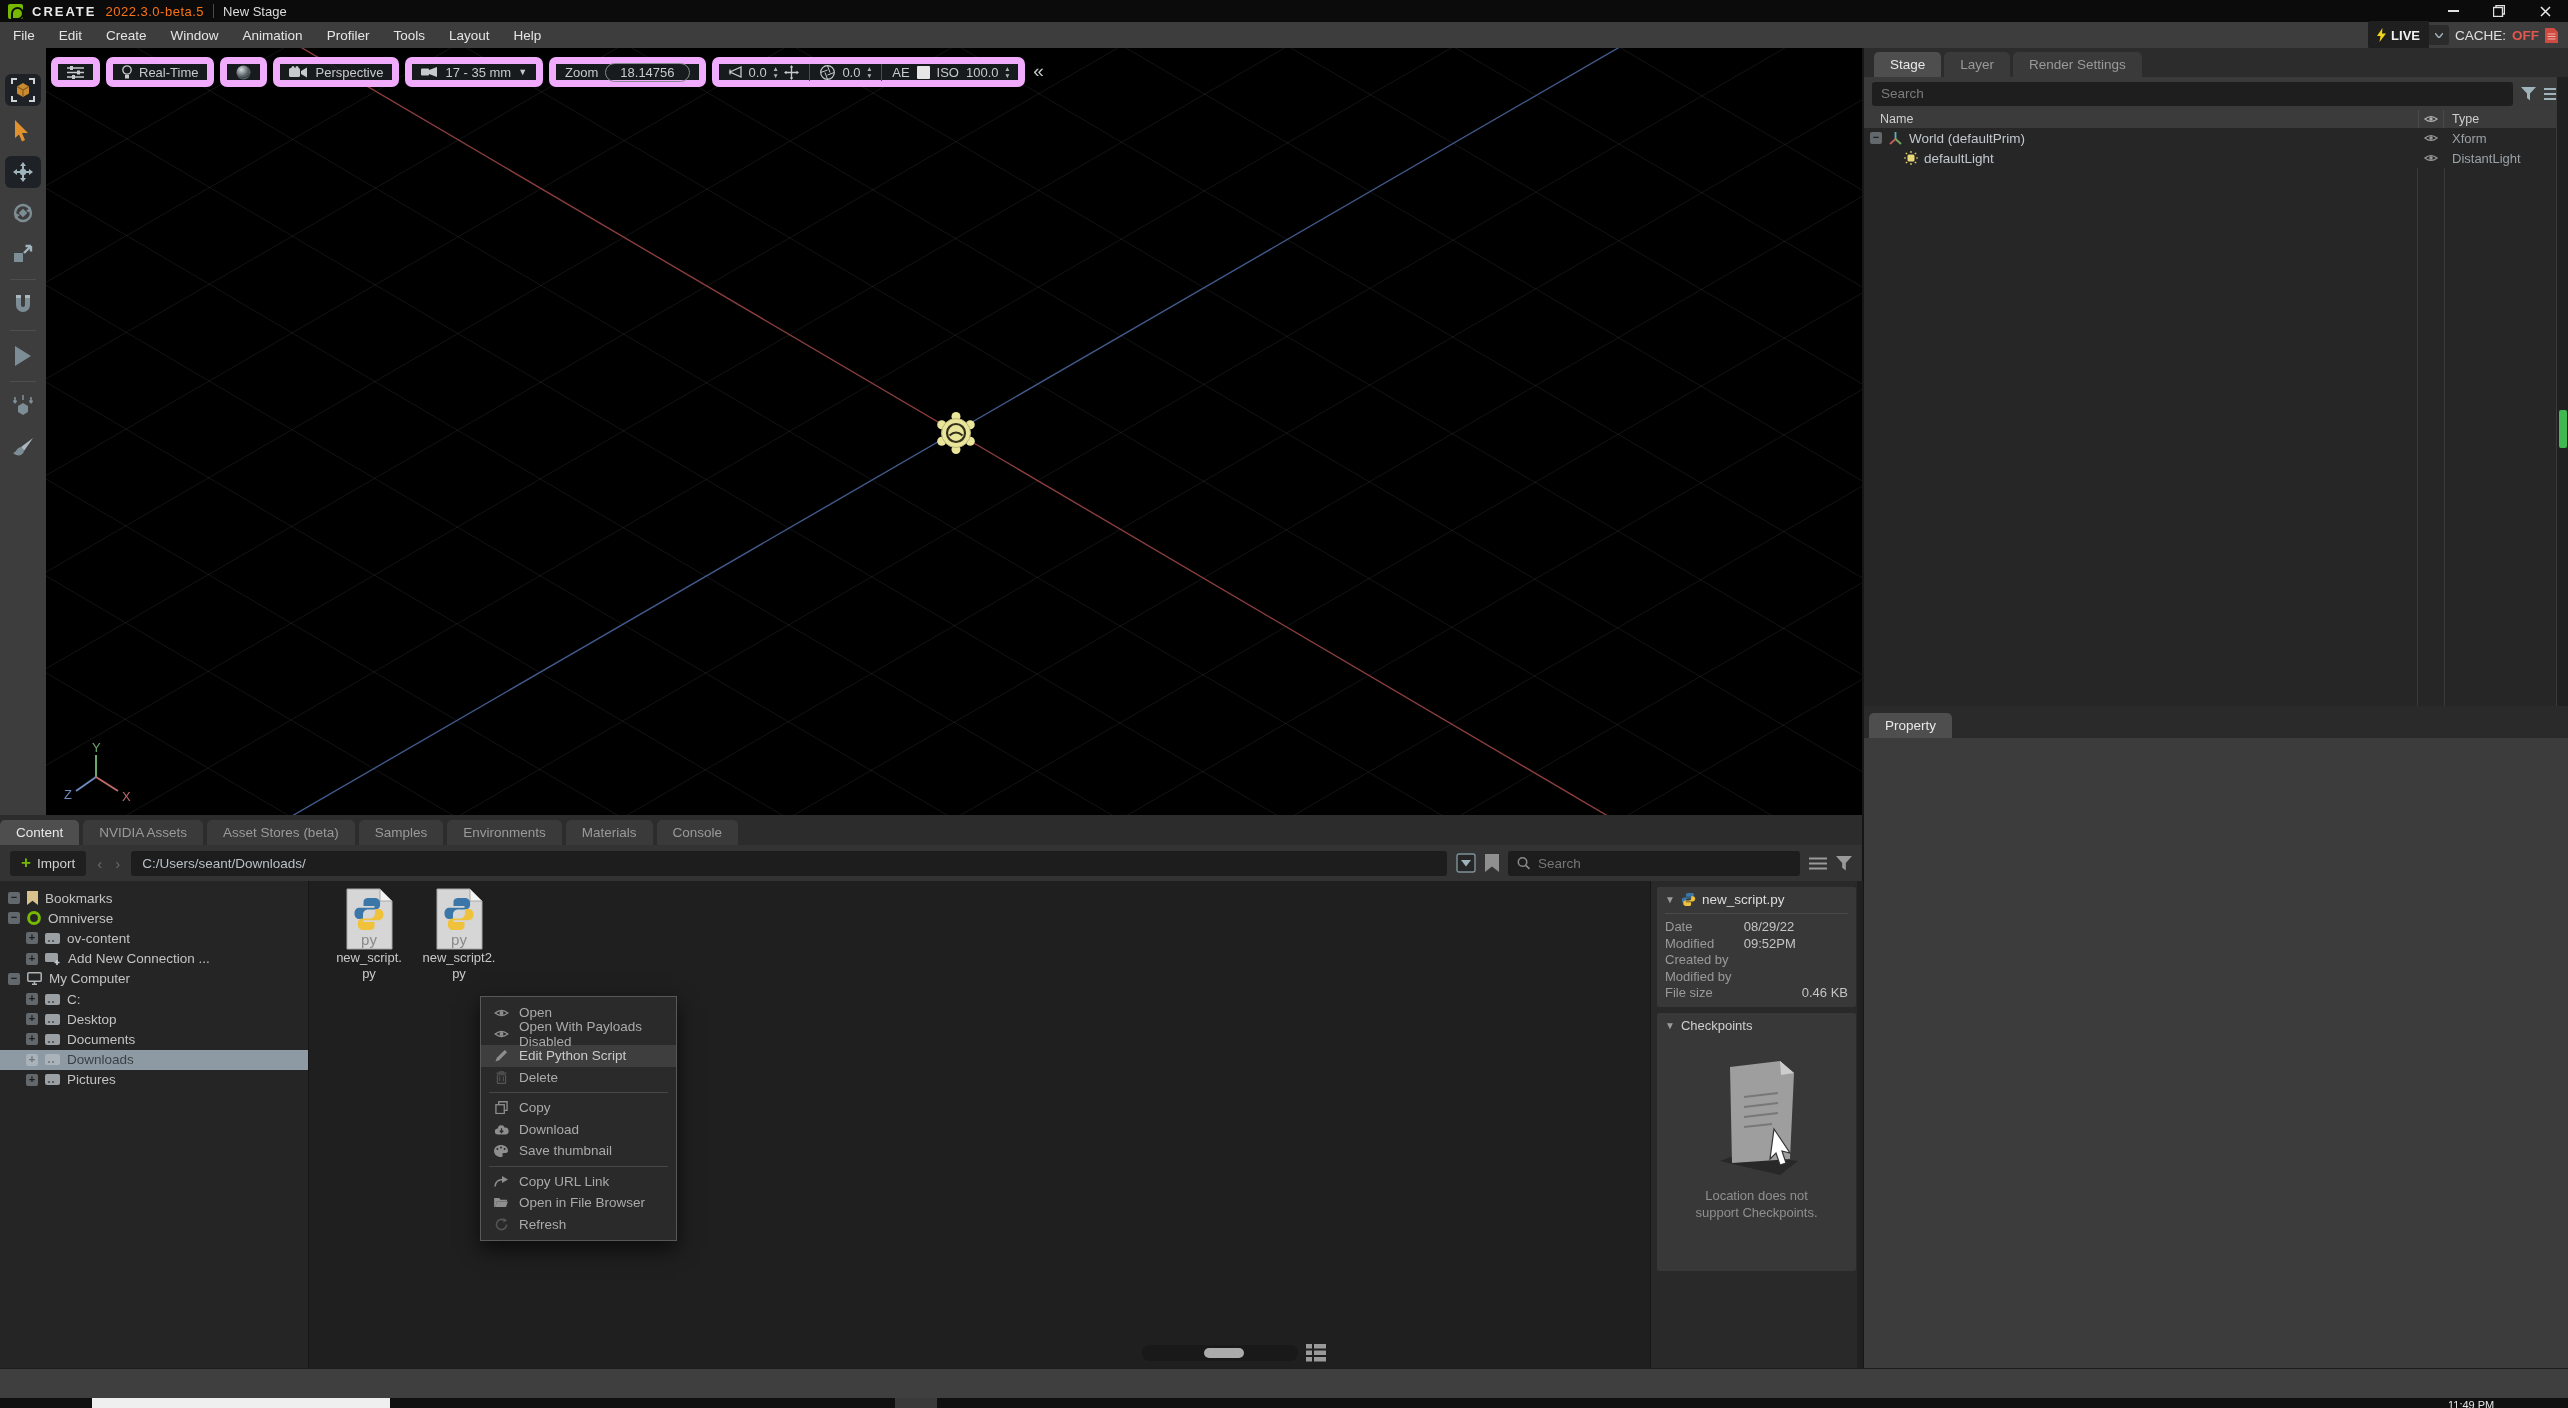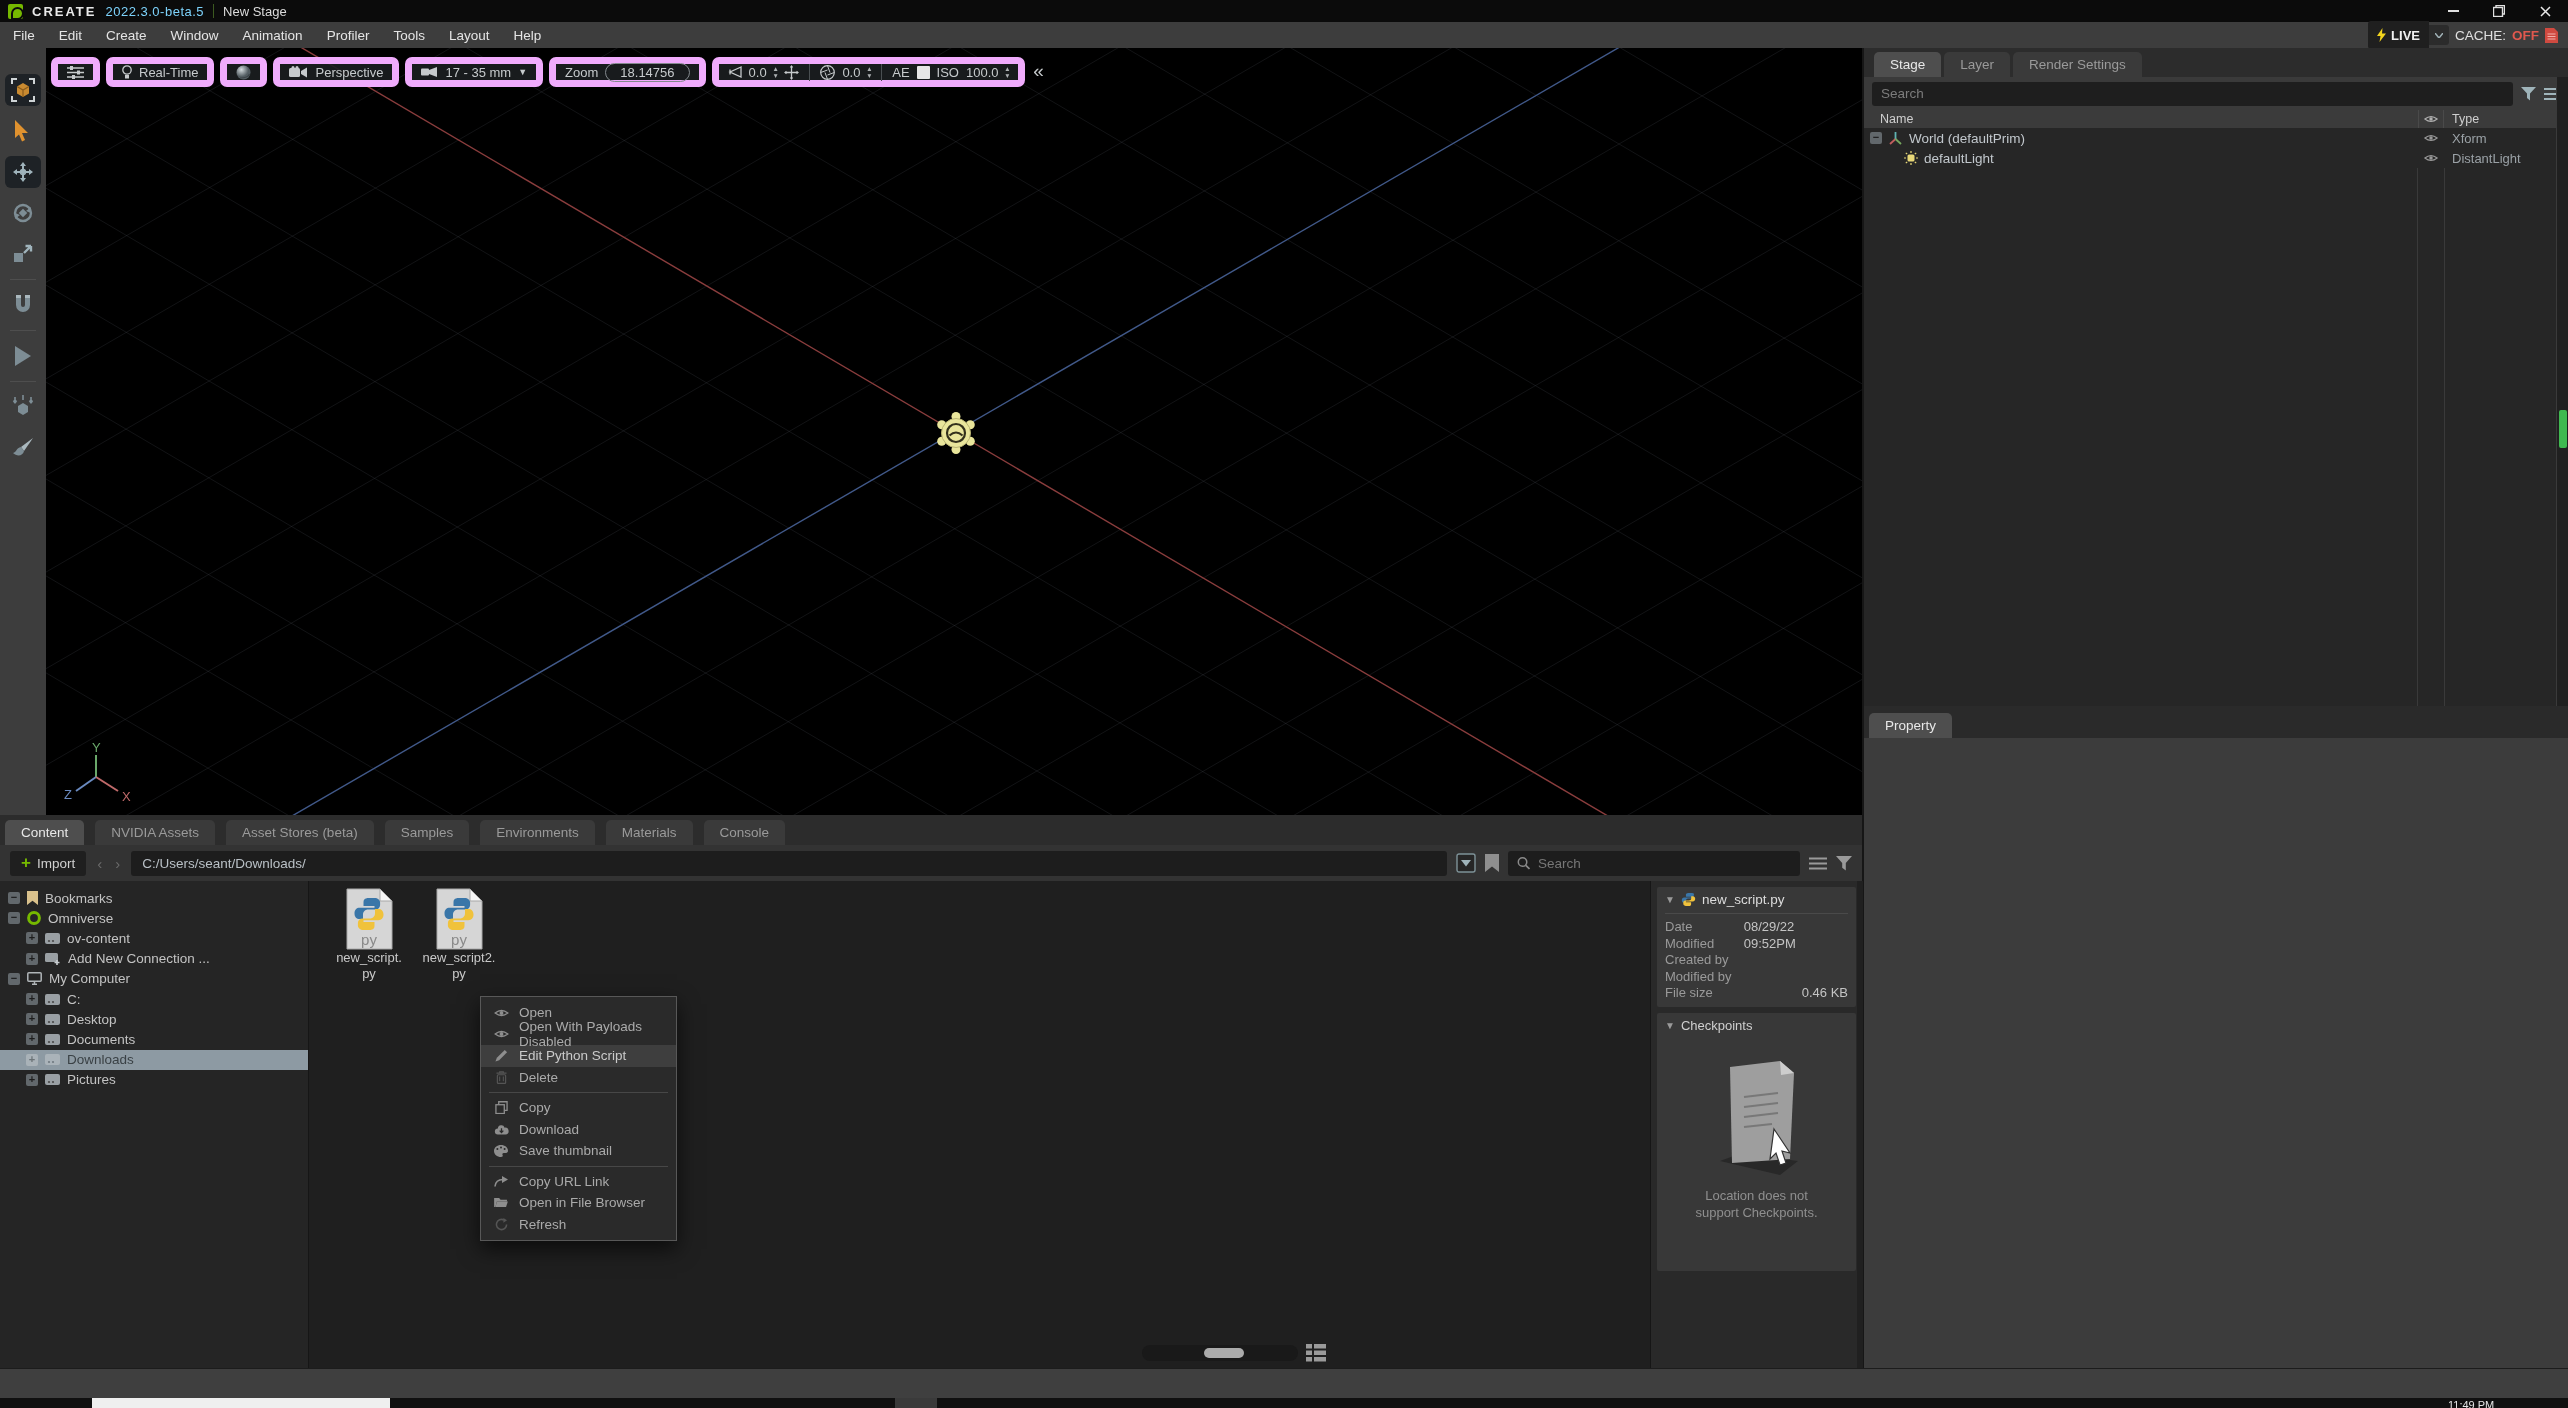--- a/index.html
+++ b/index.html
@@ -5,21 +5,21 @@
   * { box-sizing: border-box; margin: 0; padding: 0; }
   html,body { width:2568px; height:1408px; overflow:hidden; }
   body { background:#1a1a1a; font-family:"Liberation Sans", sans-serif; color:#ccc; position:relative; }
   .abs { position:absolute; }
 
   
   #title-bar { left:0; top:0; width:2568px; height:22px; background:#0b0b0b; display:flex; align-items:center; padding-left:8px; gap:9px; font-size:13px; }
   .nv-logo { width:15px; height:15px; background:#76b900; border-radius:2px; position:relative; }
   .nv-logo::after { content:""; position:absolute; left:3px; top:3px; width:9px; height:9px; border:2px solid #0b0b0b; border-radius:50% 50% 50% 0; }
   .app-name { color:#e8e8e8; font-weight:bold; letter-spacing:2px; }
-  .app-version { color:#7dd3fc; letter-spacing:0.5px; }
+  .app-version { color:#f97316; letter-spacing:0.5px; }
   .tb-sep { width:1px; height:14px; background:#3c5a20; }
   .doc-name { color:#dcdcdc; }
   .win-controls { margin-left:auto; display:flex; height:22px; }
   .wc { width:46px; height:22px; display:flex; align-items:center; justify-content:center; }
   .min-glyph { width:11px; height:2px; background:#e0e0e0; }
 
   
   #menu-bar { left:0; top:22px; width:2568px; height:26px; background:#3d3d3d; display:flex; align-items:center; padding:0 10px 0 13px; gap:24px; font-size:13.5px; color:#e4e4e4; }
   .menu-item { cursor:default; }
   #live-cluster { margin-left:auto; display:flex; align-items:center; gap:6px; }
@@ -64,21 +64,21 @@
   #stage-empty { background:#262626; height:538px; position:relative; }
   .vline { position:absolute; top:0; bottom:0; width:1px; background:#3a3a3a; }
   .expander { width:12px; height:12px; background:#62686c; border-radius:2px; color:#1d1d1d; font-size:11px; line-height:11px; text-align:center; font-weight:bold; flex:0 0 12px; }
   #prop-tabs { height:32px; background:#2a2a2a; display:flex; align-items:flex-end; padding-left:5px; }
   #prop-body { height:630px; background:#3c3c3c; }
   #right-scrollbar { position:absolute; right:0px; top:29px; width:12px; height:629px; background:#202020; border-left:1px solid #3a3a3a; }
   #scroll-marker { position:absolute; left:2px; top:333px; width:8px; height:38px; background:#3fb950; border-radius:2px; }
 
   
   #content { left:0; top:815px; width:1862px; height:553px; background:#222; }
-  #content-tabs { height:30px; background:#2c2c2c; display:flex; align-items:flex-end; padding-left:5px; gap:11px; }
+  #content-tabs { height:30px; background:#2c2c2c; display:flex; align-items:flex-end; gap:4px; }
   #content-toolbar { height:36px; background:#333; display:flex; align-items:center; padding:0 10px; gap:9px; }
   .import-btn { background:#1f1f1f; border-radius:3px; height:25px; display:flex; align-items:center; gap:6px; padding:0 11px; color:#cfcfcf; font-size:13.5px; }
   .plus-glyph { color:#76b900; font-size:17px; font-weight:bold; line-height:16px; }
   .nav-chev { color:#6b6b6b; font-size:15px; padding:0 2px; }
   .path-input { background:#1d1d1d; border:none; outline:none; height:25px; border-radius:3px; color:#b9c0c6; font-size:13.5px; padding:0 11px; flex:1; font-family:"Liberation Sans",sans-serif; }
   .cb-search { background:#1d1d1d; border-radius:3px; height:25px; width:292px; display:flex; align-items:center; gap:8px; padding:0 9px; }
   .cb-search input { background:transparent; border:none; outline:none; color:#c8c8c8; font-size:13.5px; width:100%; font-family:"Liberation Sans",sans-serif; }
   .cb-search input::placeholder { color:#777; }
   #content-body { position:relative; height:487px; display:flex; }
   #tree-panel { width:309px; background:#252525; border-right:1px solid #161616; padding-top:7px; }

